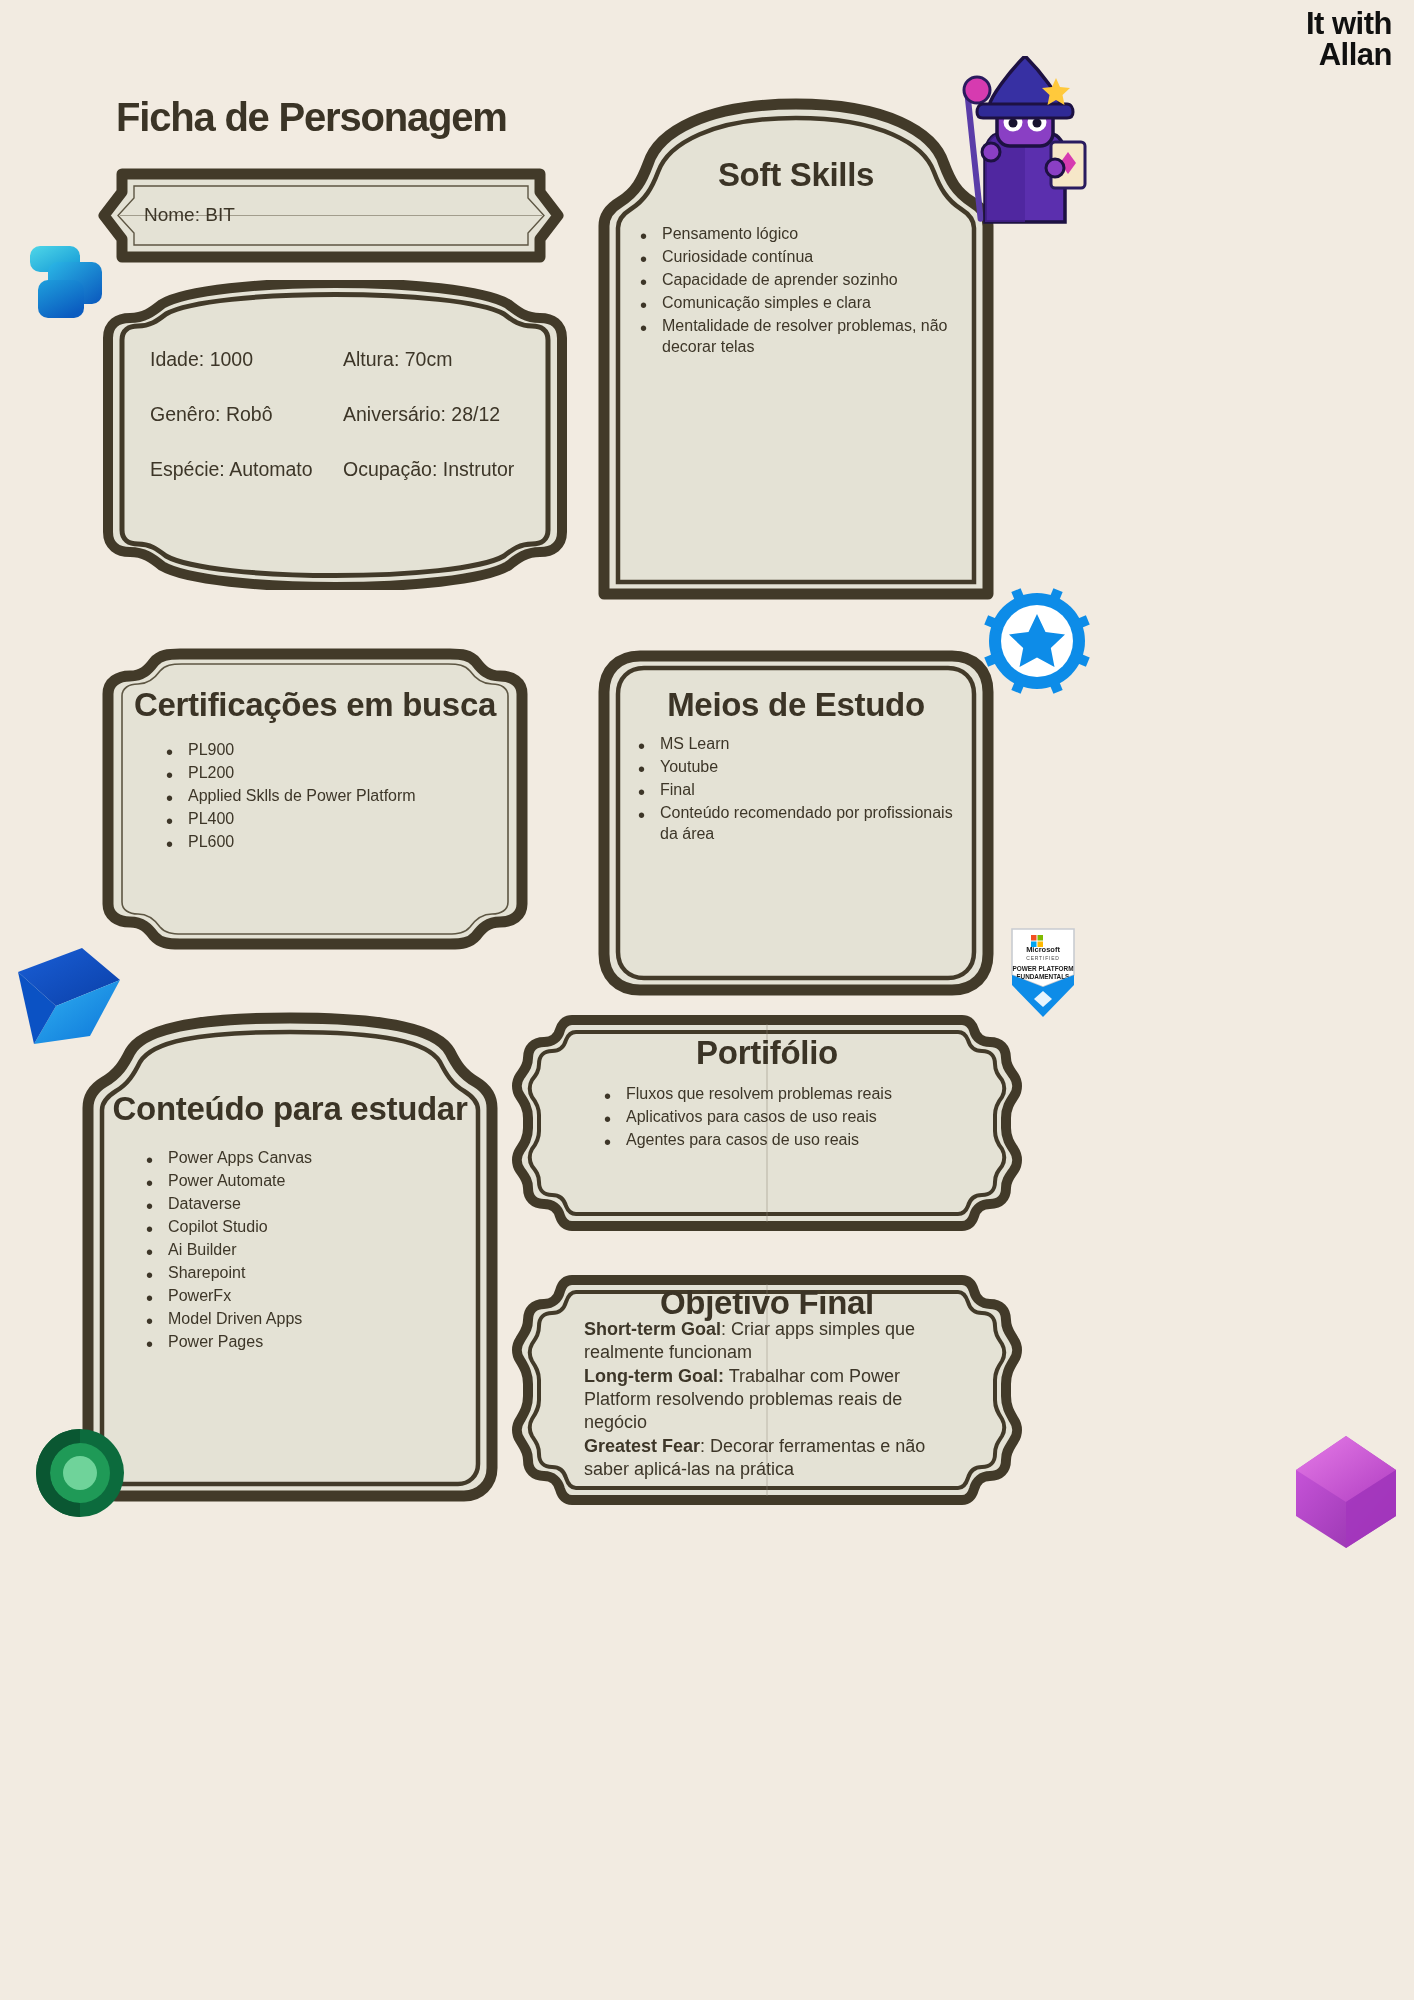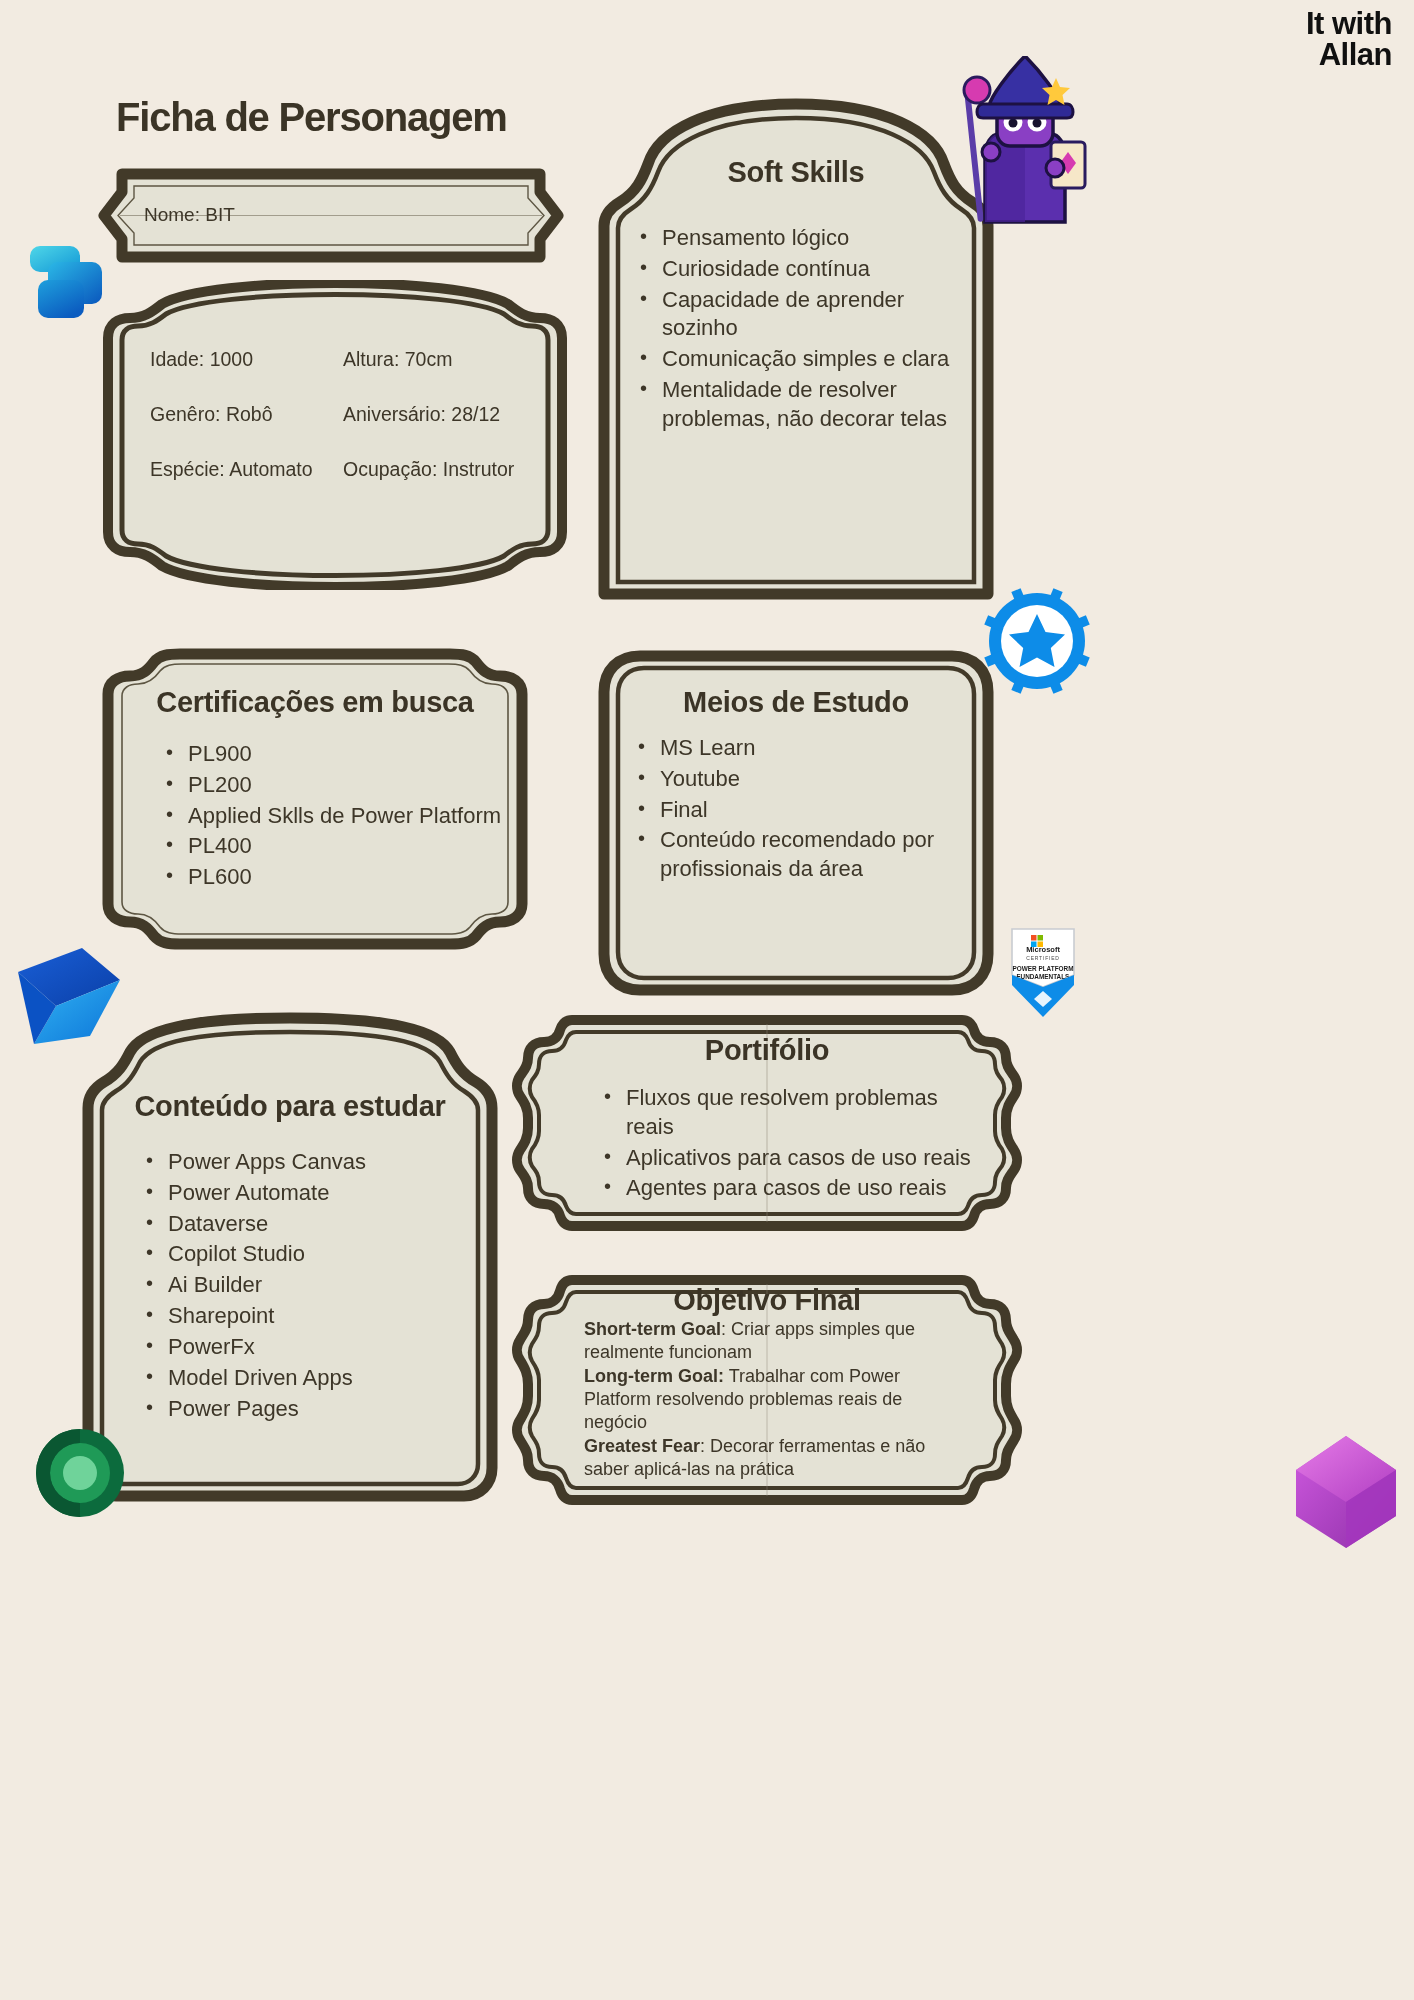--- a/index.html
+++ b/index.html
@@ -30,27 +30,27 @@
     color: #3b3426;
   }
 
   
   .panel { position: absolute; }
   .panel .svgwrap { position:absolute; inset:0; }
   .panel svg { width: 100%; height: 100%; display: block; }
   .panel .content { position: absolute; z-index: 3; }
 
   .ptitle {
-    font-size: 29px; font-weight: bold; text-align: center;
+    font-size: 33px; font-weight: bold; text-align: center;
     color: #3b3426; letter-spacing: -0.3px;
   }
   ul.plist { list-style: none; }
   ul.plist li {
     position: relative; padding-left: 28px;
-    font-size: 22px; line-height: 1.31; color: #3d3628;
+    font-size: 16px; line-height: 1.31; color: #3d3628;
     margin-bottom: 2px;
   }
   ul.plist li::before {
     content: "•"; position: absolute; left: 6px; top: -1px;
     font-size: 20px; color: #3d3628;
   }
 
   
   #name-banner { left: 96px; top: 168px; width: 470px; height: 95px; }
   #name-banner .content { left: 48px; top: 36px; }

